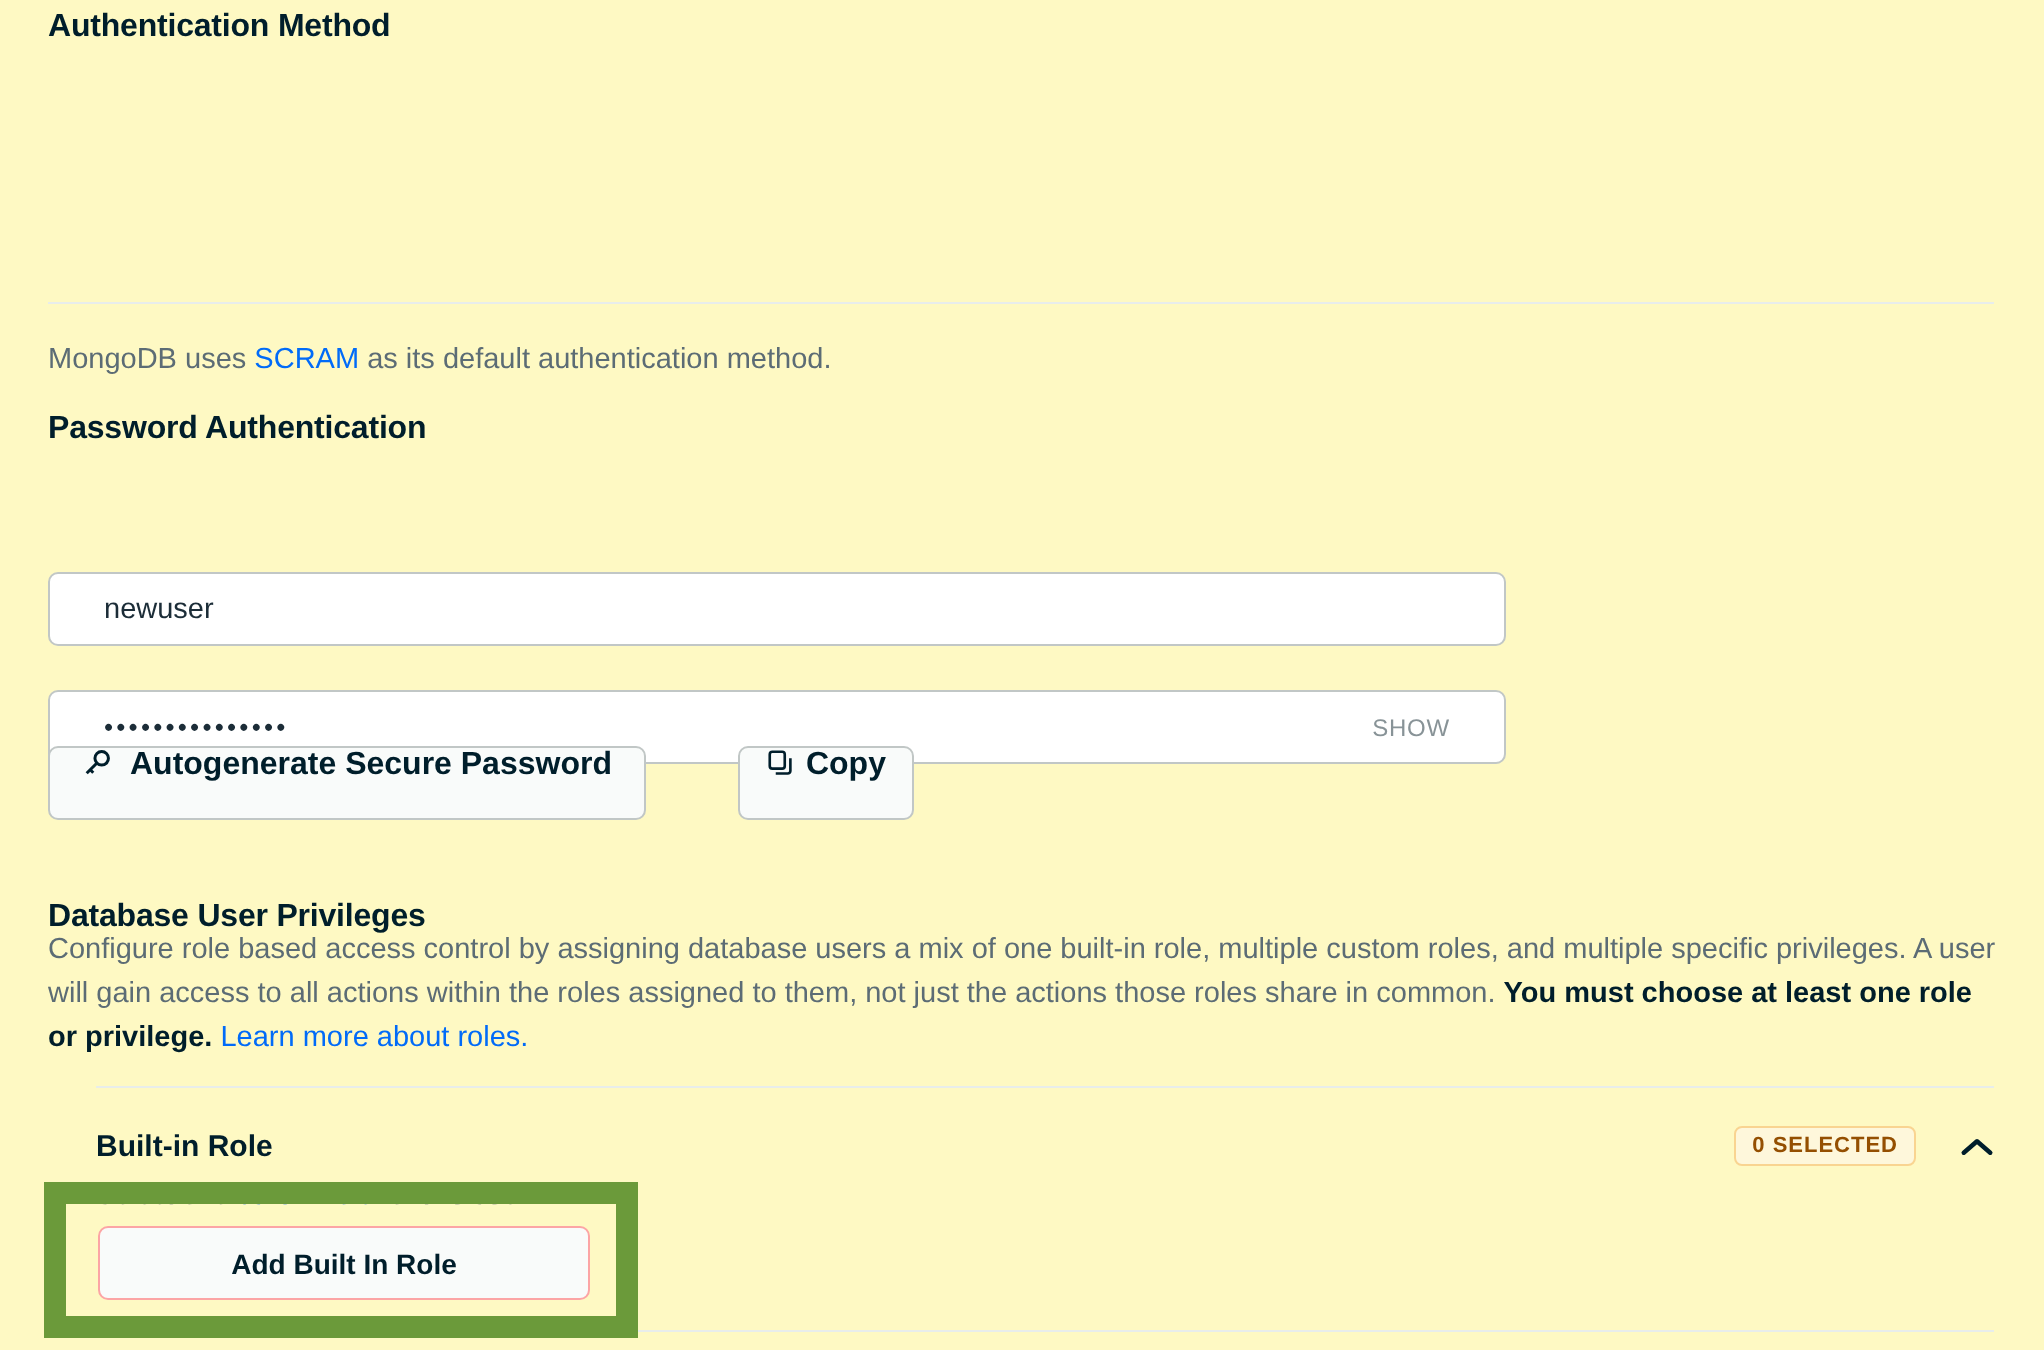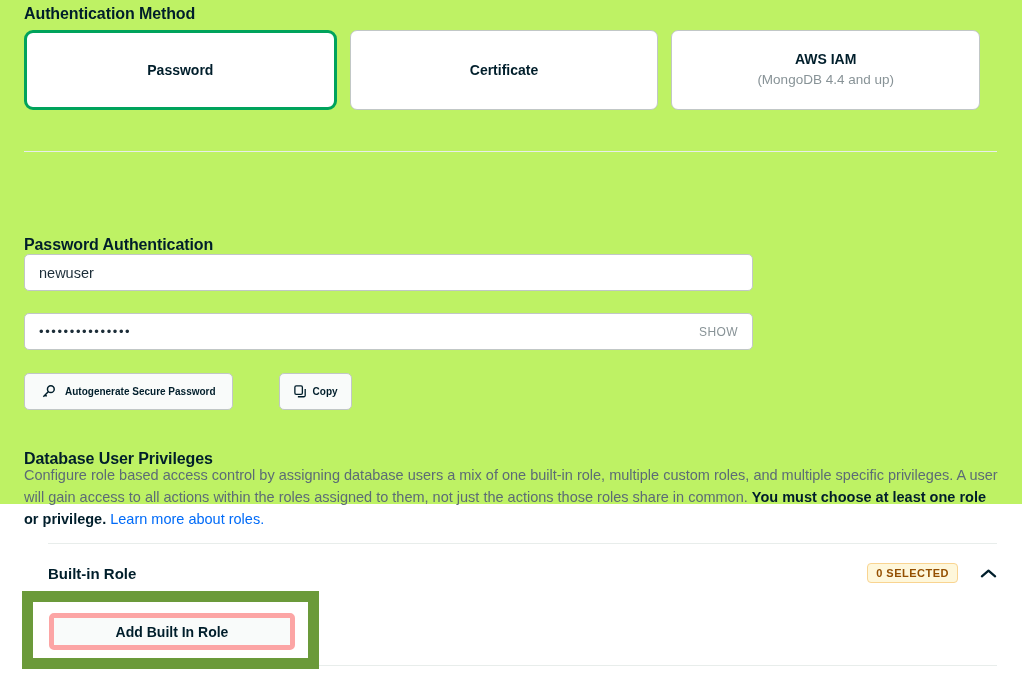--- a/index.html
+++ b/index.html
@@ -9,22 +9,22 @@
     height: 675px;
     background: #ffffff;
     font-family: "Liberation Sans", sans-serif;
     color: #1c2d38;
     overflow: hidden;
   }
 
   .page {
     position: relative;
     width: 1022px;
-    height: 504px;
-    background: #bef264;
+    height: 675px;
+    background: #fef9c3;
   }
 
   
   .section-title {
     font-size: 16px;
     font-weight: bold;
     color: #001e2b;
     letter-spacing: -0.1px;
   }
 
@@ -82,34 +82,35 @@
     left: 24px;
     top: 172px;
     font-size: 14.5px;
     color: #5c6c75;
   }
   a.link {
     color: #016bf8;
     text-decoration: none;
   }
 
-  .pw-auth-title { position: absolute; left: 24px; top: 206px; margin-top: 30px; }
+  .pw-auth-title { position: absolute; left: 24px; top: 206px; }
 
   
   .field {
     position: absolute;
     left: 24px;
     width: 729px;
     height: 37px;
     border: 1px solid #c1c7c6;
     border-radius: 5px;
     background: #ffffff;
     display: flex;
     align-items: center;
-    padding: 0 14px;
+    padding: 0 27px;
+    margin-top: 32px;
   }
   .field.username { top: 254px; }
   .field.password { top: 313px; }
 
   .field input {
     border: 0;
     outline: 0;
     background: transparent;
     font-family: "Liberation Sans", sans-serif;
     font-size: 14.5px;
@@ -140,24 +141,24 @@
     top: 373px;
     display: flex;
     gap: 10px;
   }
   .btn {
     height: 37px;
     border: 1px solid #c1c7c6;
     border-radius: 5px;
     background: #f9fbfa;
     display: inline-flex;
-    align-items: center;
+    align-items: flex-start;
     gap: 9px;
     padding: 0 16px;
-    font-size: 10px;
+    font-size: 16px;
     font-weight: bold;
     color: #001e2b;
     cursor: pointer;
     font-family: "Liberation Sans", sans-serif;
   }
   .btn .ic { display: inline-flex; align-items: center; }
 
   
   .priv-title { position: absolute; left: 24px; top: 434px; margin-top: 16px; }
   .priv-desc {
@@ -206,21 +207,21 @@
     font-size: 14px;
     color: #5c6c75;
   }
 
   .add-role-btn {
     position: absolute;
     left: 49px;
     top: 613px;
     width: 246px;
     height: 37px;
-    border: 5px solid #fca5a5;
+    border: 1px solid #fca5a5;
     border-radius: 5px;
     background: #f9fbfa;
     font-size: 14px;
     font-weight: bold;
     color: #001e2b;
     cursor: pointer;
     font-family: "Liberation Sans", sans-serif;
     text-align: center;
   }
 
@@ -237,35 +238,26 @@
     z-index: 5;
   }
 </style>
 </head>
 <body>
 
 <div class="page">
 
   <div class="section-title" style="position:absolute;left:24px;top:5px;">Authentication Method</div>
 
-  <div class="auth-cards">
-    <div class="auth-card selected">
-      <span class="auth-card-label">Password</span>
-    </div>
-    <div class="auth-card">
-      <span class="auth-card-label">Certificate</span>
-    </div>
-    <div class="auth-card">
-      <span class="auth-card-label">AWS IAM</span>
-      <span class="auth-card-sub">(MongoDB 4.4 and up)</span>
-    </div>
-  </div>
 
   <div class="divider top"></div>
 
+  <div class="scram-line">
+    <span>MongoDB uses </span><a class="link" href="#">SCRAM</a><span> as its default authentication method.</span>
+  </div>
 
   <div class="section-title pw-auth-title">Password Authentication</div>
 
   <div class="field username">
     <input type="text" value="newuser" style="">
   </div>
 
   <div class="field password">
     <span class="pw-dots">•••••••••••••••</span>
     <span class="show-toggle">SHOW</span>

